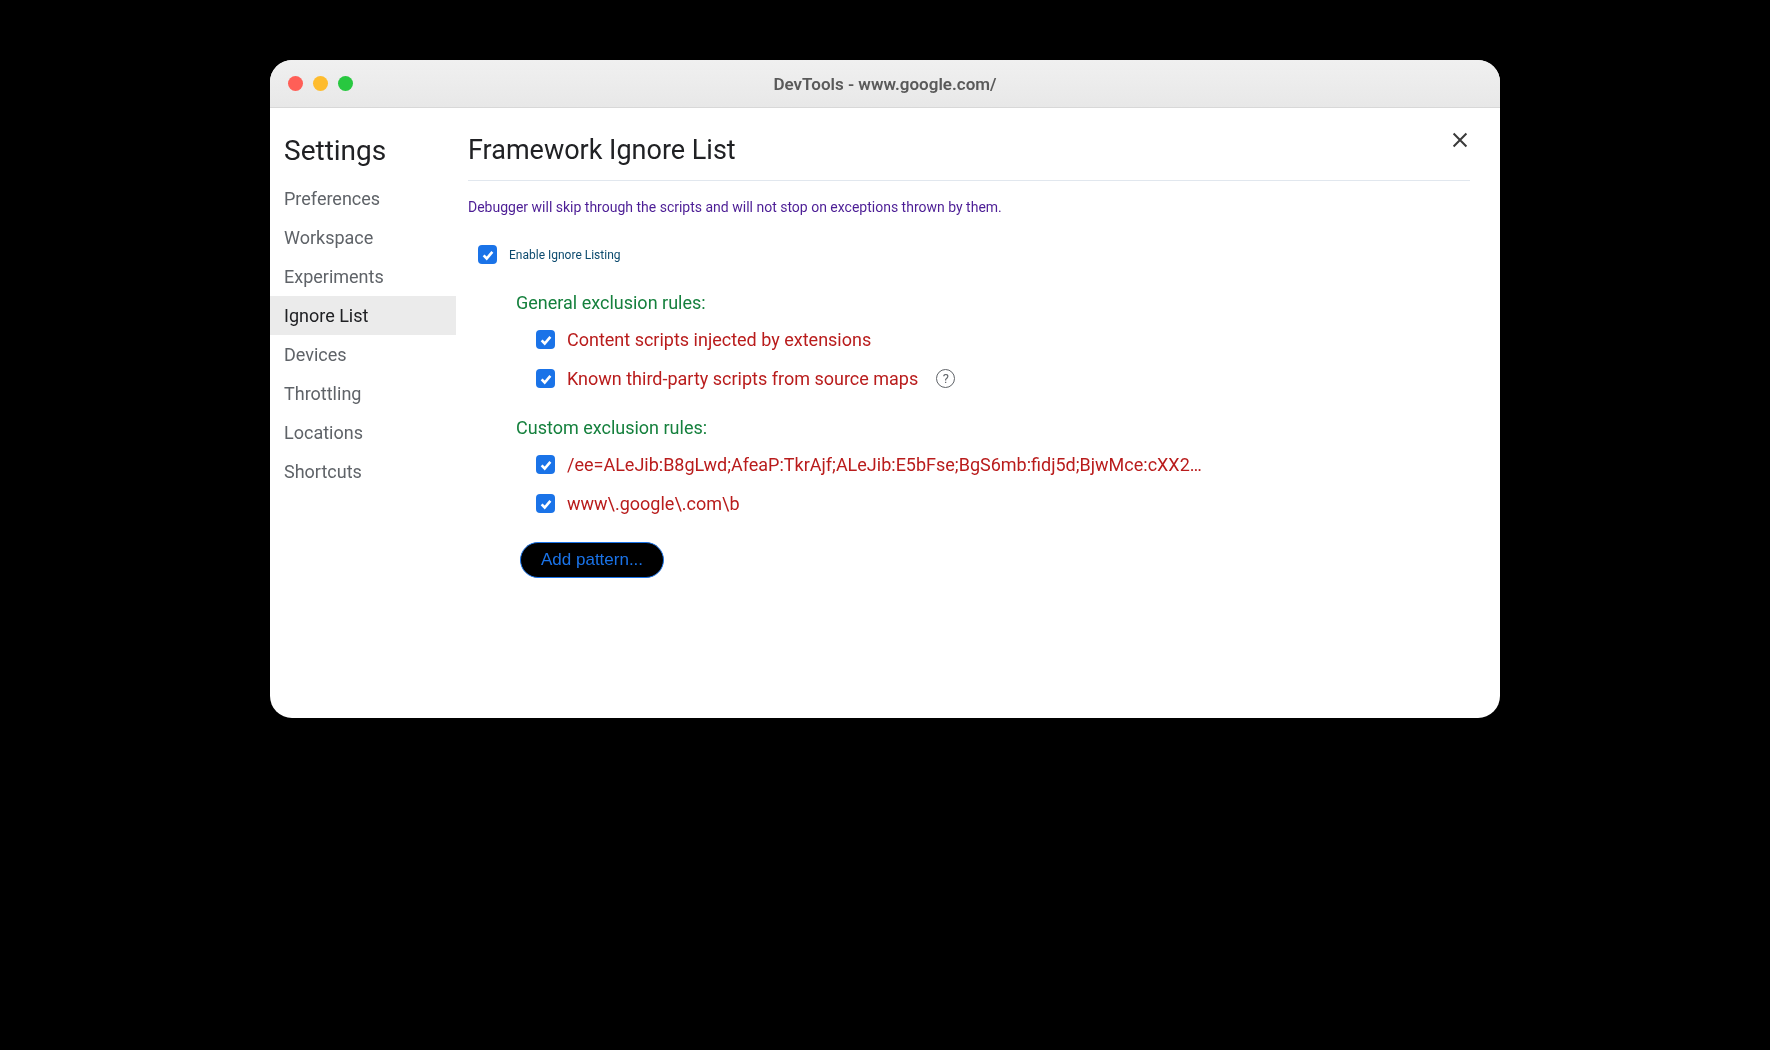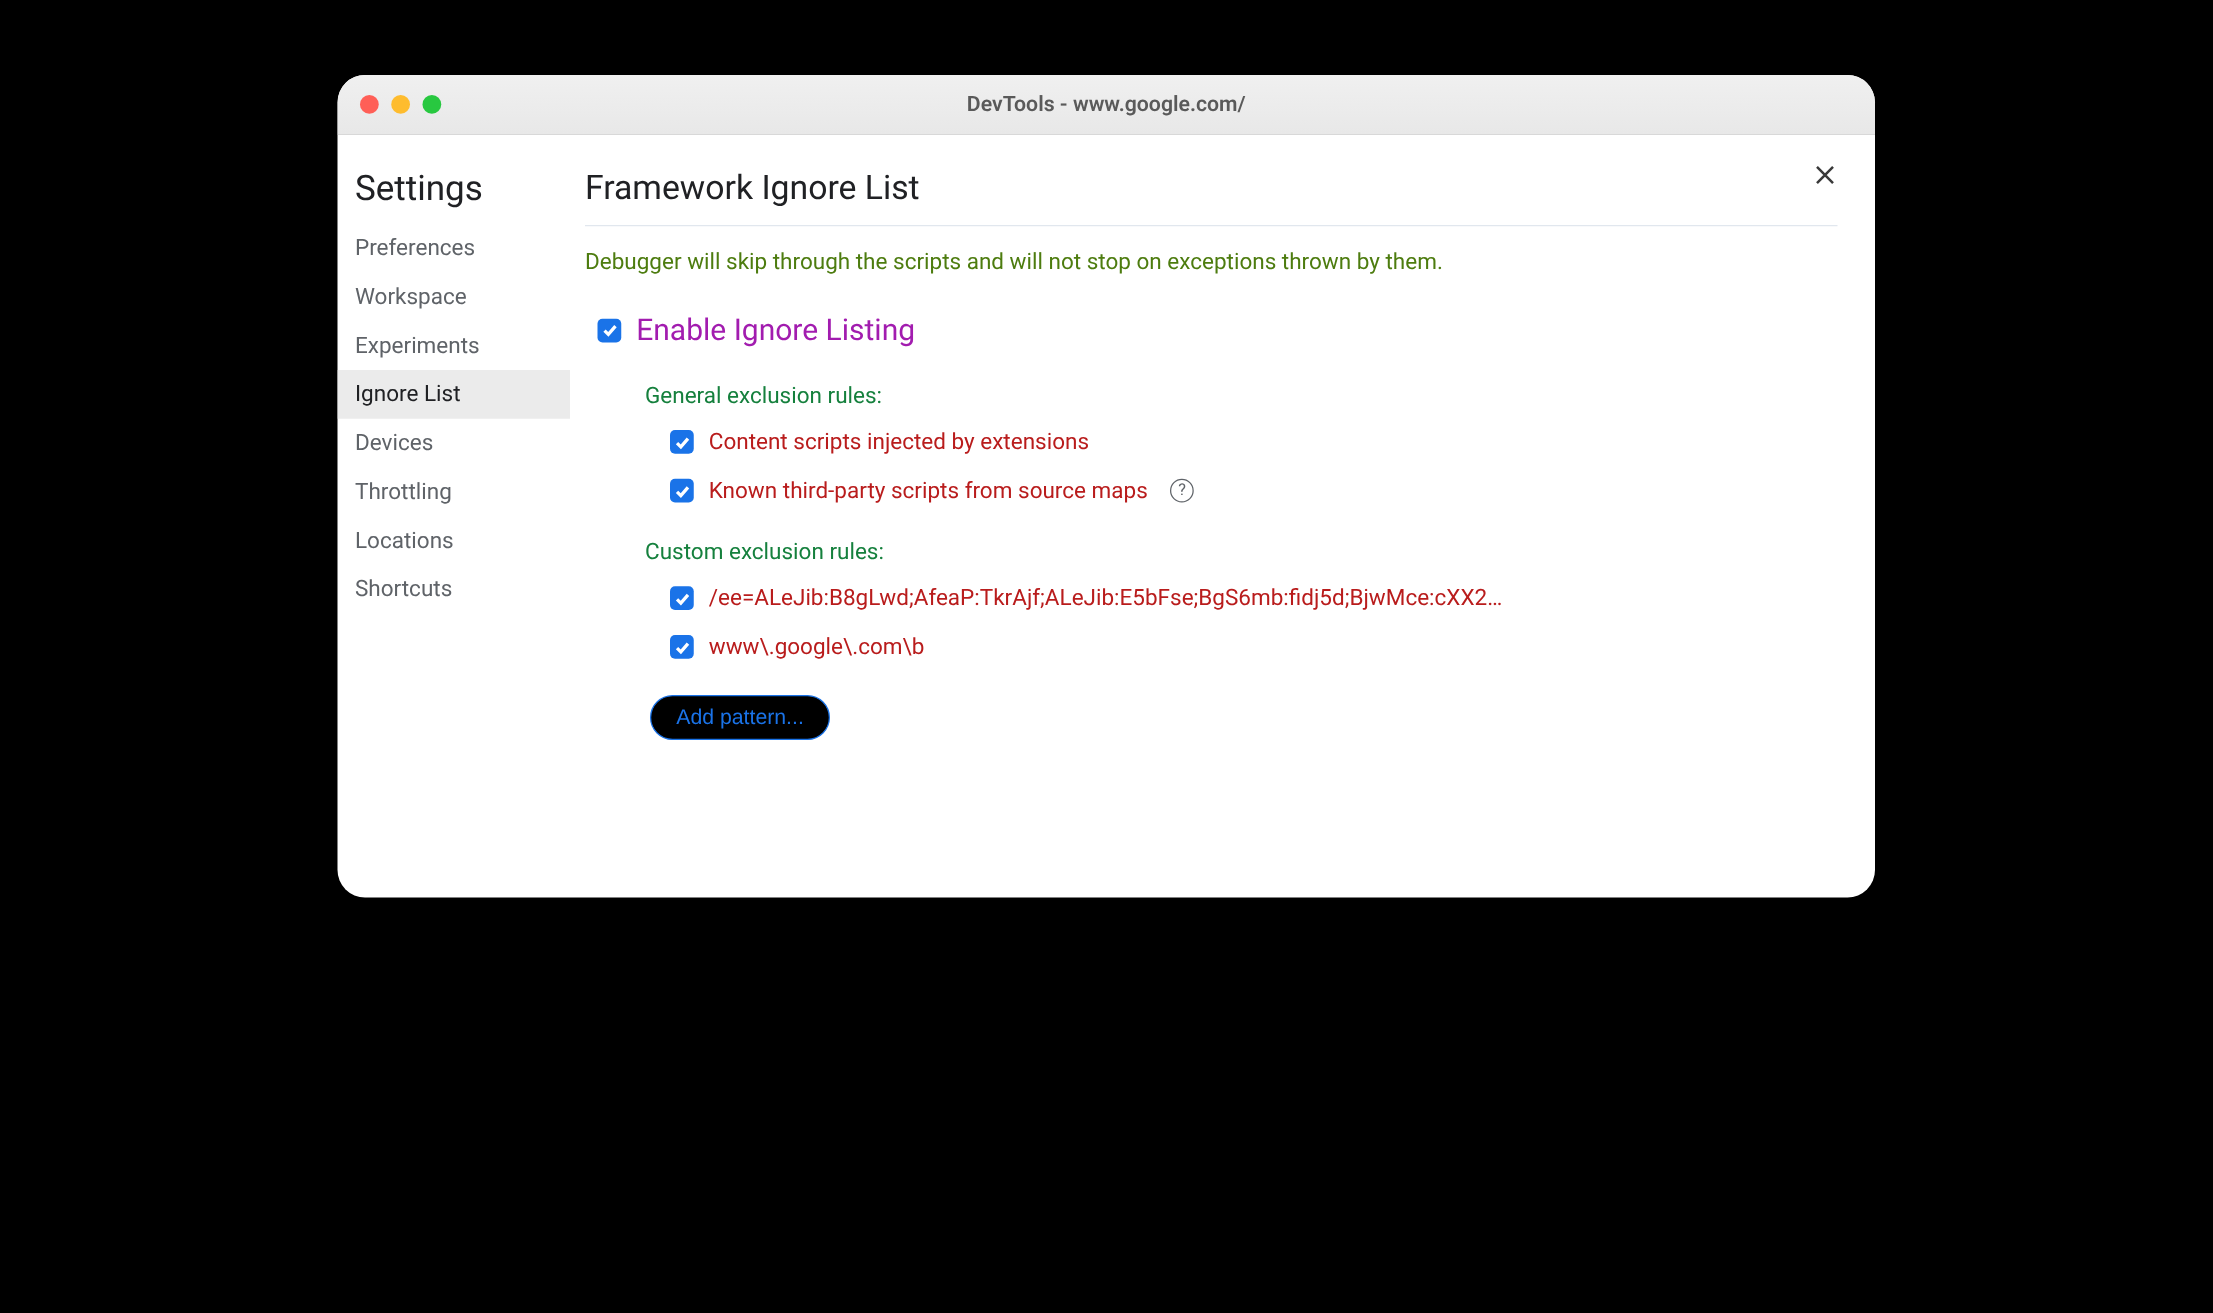--- a/index.html
+++ b/index.html
@@ -106,22 +106,22 @@
     }
     .main-title {
       font-size: 27px;
       font-weight: 400;
       color: #202124;
       padding-bottom: 14px;
       border-bottom: 1px solid #e1e7ee;
       margin-bottom: 18px;
     }
     .description {
-      font-size: 18px;
-      color: #4d7c0f;
+      font-size: 14px;
+      color: #4c1d95;
       margin-bottom: 30px;
     }
     .checkbox-row {
       display: flex;
       align-items: center;
       gap: 12px;
       margin-bottom: 14px;
     }
     .checkbox {
       width: 19px;
@@ -135,22 +135,22 @@
       cursor: pointer;
     }
     .checkbox svg {
       width: 14px;
       height: 14px;
       stroke: #fff;
       stroke-width: 3;
       fill: none;
     }
     .checkbox-label {
-      font-size: 24px;
-      color: #a21caf;
+      font-size: 12px;
+      color: #0c4a6e;
     }
     .section-heading {
       font-size: 18px;
       color: #15803d;
       margin-top: 28px;
       margin-bottom: 16px;
       margin-left: 48px;
     }
     .rule-row {
       display: flex;

